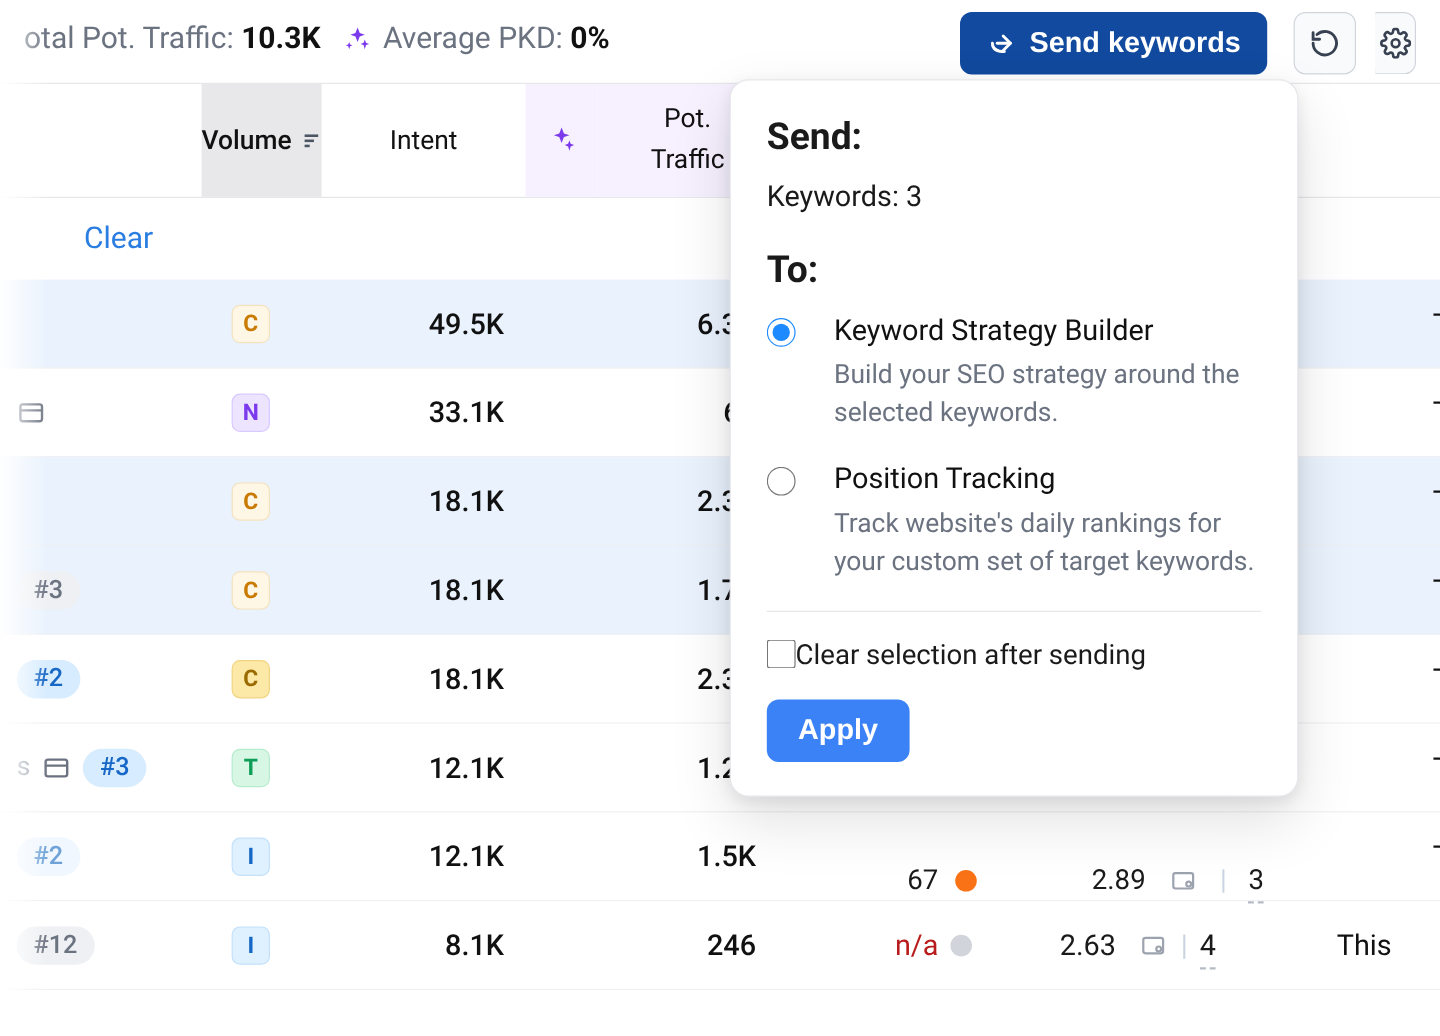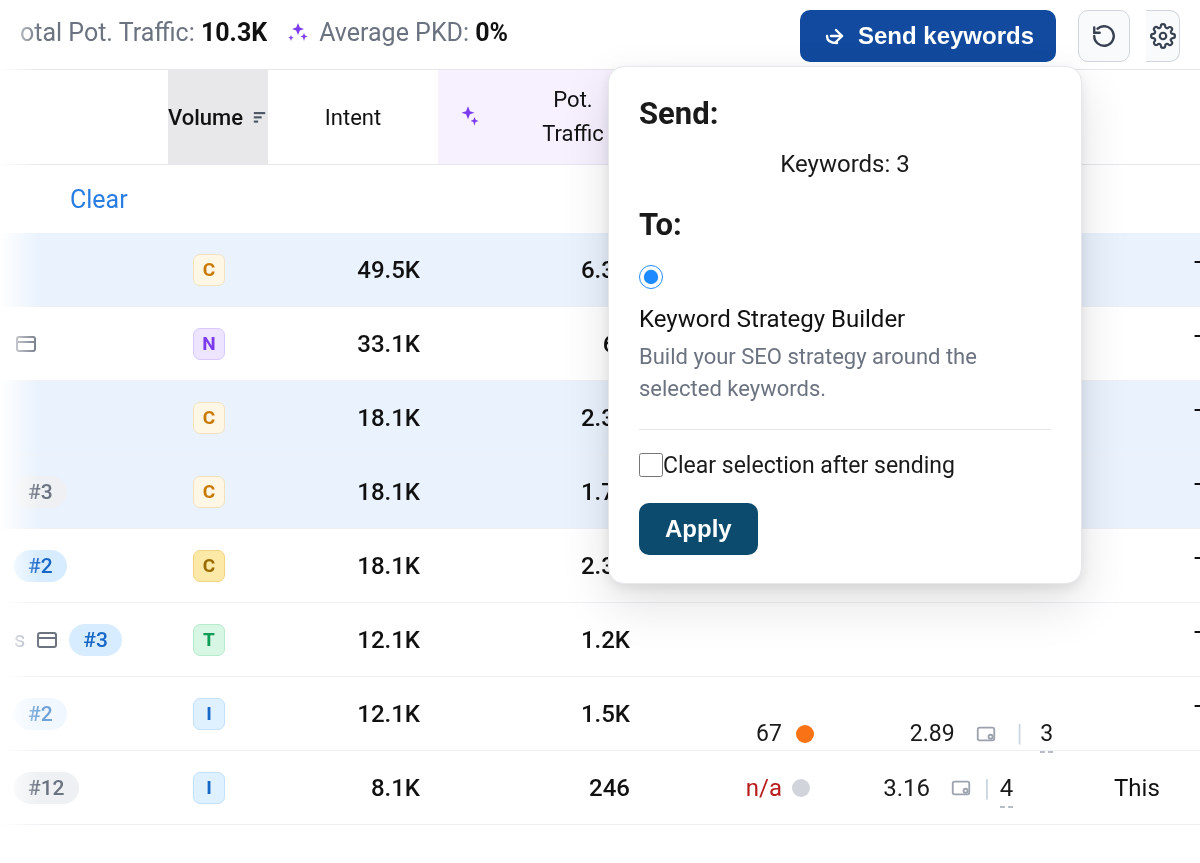--- a/index.html
+++ b/index.html
@@ -114,31 +114,31 @@
 
   
   .send-panel {
     position: absolute; top: 66px; left: 608px; width: 474px;
     background: #fff; border: 1px solid #e5e7eb; border-radius: 16px;
     box-shadow: 0 20px 50px rgba(0,0,0,0.12), 0 4px 12px rgba(0,0,0,0.08);
     padding: 28px 30px 28px 30px;
     z-index: 50;
   }
   .sp-h { font-weight: 700; font-size: 31px; margin-bottom: 18px; }
-  .sp-line { font-size: 24px; margin-bottom: 28px; text-align: center; }
-  .sp-opt { display: flex; gap: 16px; margin-bottom: 24px; flex-direction: column; }
+  .sp-line { font-size: 24px; margin-bottom: 28px; }
+  .sp-opt { display: flex; gap: 32px; margin-bottom: 24px; }
   .sp-opt input[type=radio] { width: 24px; height: 24px; margin-top: 4px; accent-color: #1d8bff; cursor: pointer; }
   .sp-opt .opt-body { flex: 1; }
   .opt-title { font-size: 24px; color: #111; margin-bottom: 8px; }
   .opt-desc  { font-size: 22px; color: #6b7280; line-height: 1.45; }
   .sp-divider { border: none; border-top: 1px solid #e5e7eb; margin: 6px 0 22px 0; }
   .sp-check { display: flex; align-items: center; gap: 0; font-size: 23px; margin-bottom: 24px; }
   .sp-check input { width: 24px; height: 24px; border-radius: 6px; accent-color: #1d8bff; cursor: pointer; }
   .btn-apply {
-    background: #0c4a6e; color: #fff; border: none; border-radius: 10px;
+    background: #3b82f6; color: #fff; border: none; border-radius: 10px;
     padding: 12px 26px; font-size: 24px; font-weight: 600; cursor: pointer;
   }
 
   
   .peek-vals { position: absolute; display: flex; align-items: center; gap: 18px; font-size: 23px; }
 
   
   .left-fade {
     position: absolute; left: 0; top: 0; bottom: 0; width: 40px;
     background: linear-gradient(90deg, rgba(255,255,255,1), rgba(255,255,255,0));
@@ -361,21 +361,21 @@
           <span class="intent-badge ib-I">I</span>
         </div>
         <div class="cell cell-vol">8.1K</div>
         <div class="cell"></div>
         <div class="cell cell-pot">246</div>
         <div class="cell"></div>
         <div class="cell cell-na">
           <span>n/a</span>
           <span class="dot dot-grey"></span>
         </div>
-        <div class="cell">3.16</div>
+        <div class="cell">2.63</div>
         <div class="cell" style="gap:10px;justify-content:flex-start;">
           <svg class="metric-icon" width="26" height="22" viewBox="0 0 24 24" fill="none" stroke="currentColor" stroke-width="2">
             <rect x="3" y="5" width="18" height="14" rx="2"></rect>
             <circle cx="17" cy="15" r="2.2"></circle>
           </svg>
           <span style="color:#cbd5e1;">|</span>
           <span class="underline-num">4</span>
         </div>
         <div class="cell cell-extra">This </div>
       </div>
@@ -406,20 +406,27 @@
   <div class="sp-h">To:</div>
 
   <label class="sp-opt">
     <input type="radio" name="dest" checked="" style="">
     <div class="opt-body">
       <div class="opt-title">Keyword Strategy Builder</div>
       <div class="opt-desc">Build your SEO strategy around the selected keywords.</div>
     </div>
   </label>
 
+  <label class="sp-opt">
+    <input type="radio" name="dest" style="">
+    <div class="opt-body">
+      <div class="opt-title">Position Tracking</div>
+      <div class="opt-desc">Track website's daily rankings for your custom set of target keywords.</div>
+    </div>
+  </label>
 
   <hr class="sp-divider">
 
   <label class="sp-check">
     <input type="checkbox" style="">
     <span>Clear selection after sending</span>
   </label>
 
   <button class="btn-apply">Apply</button>
 </div>

